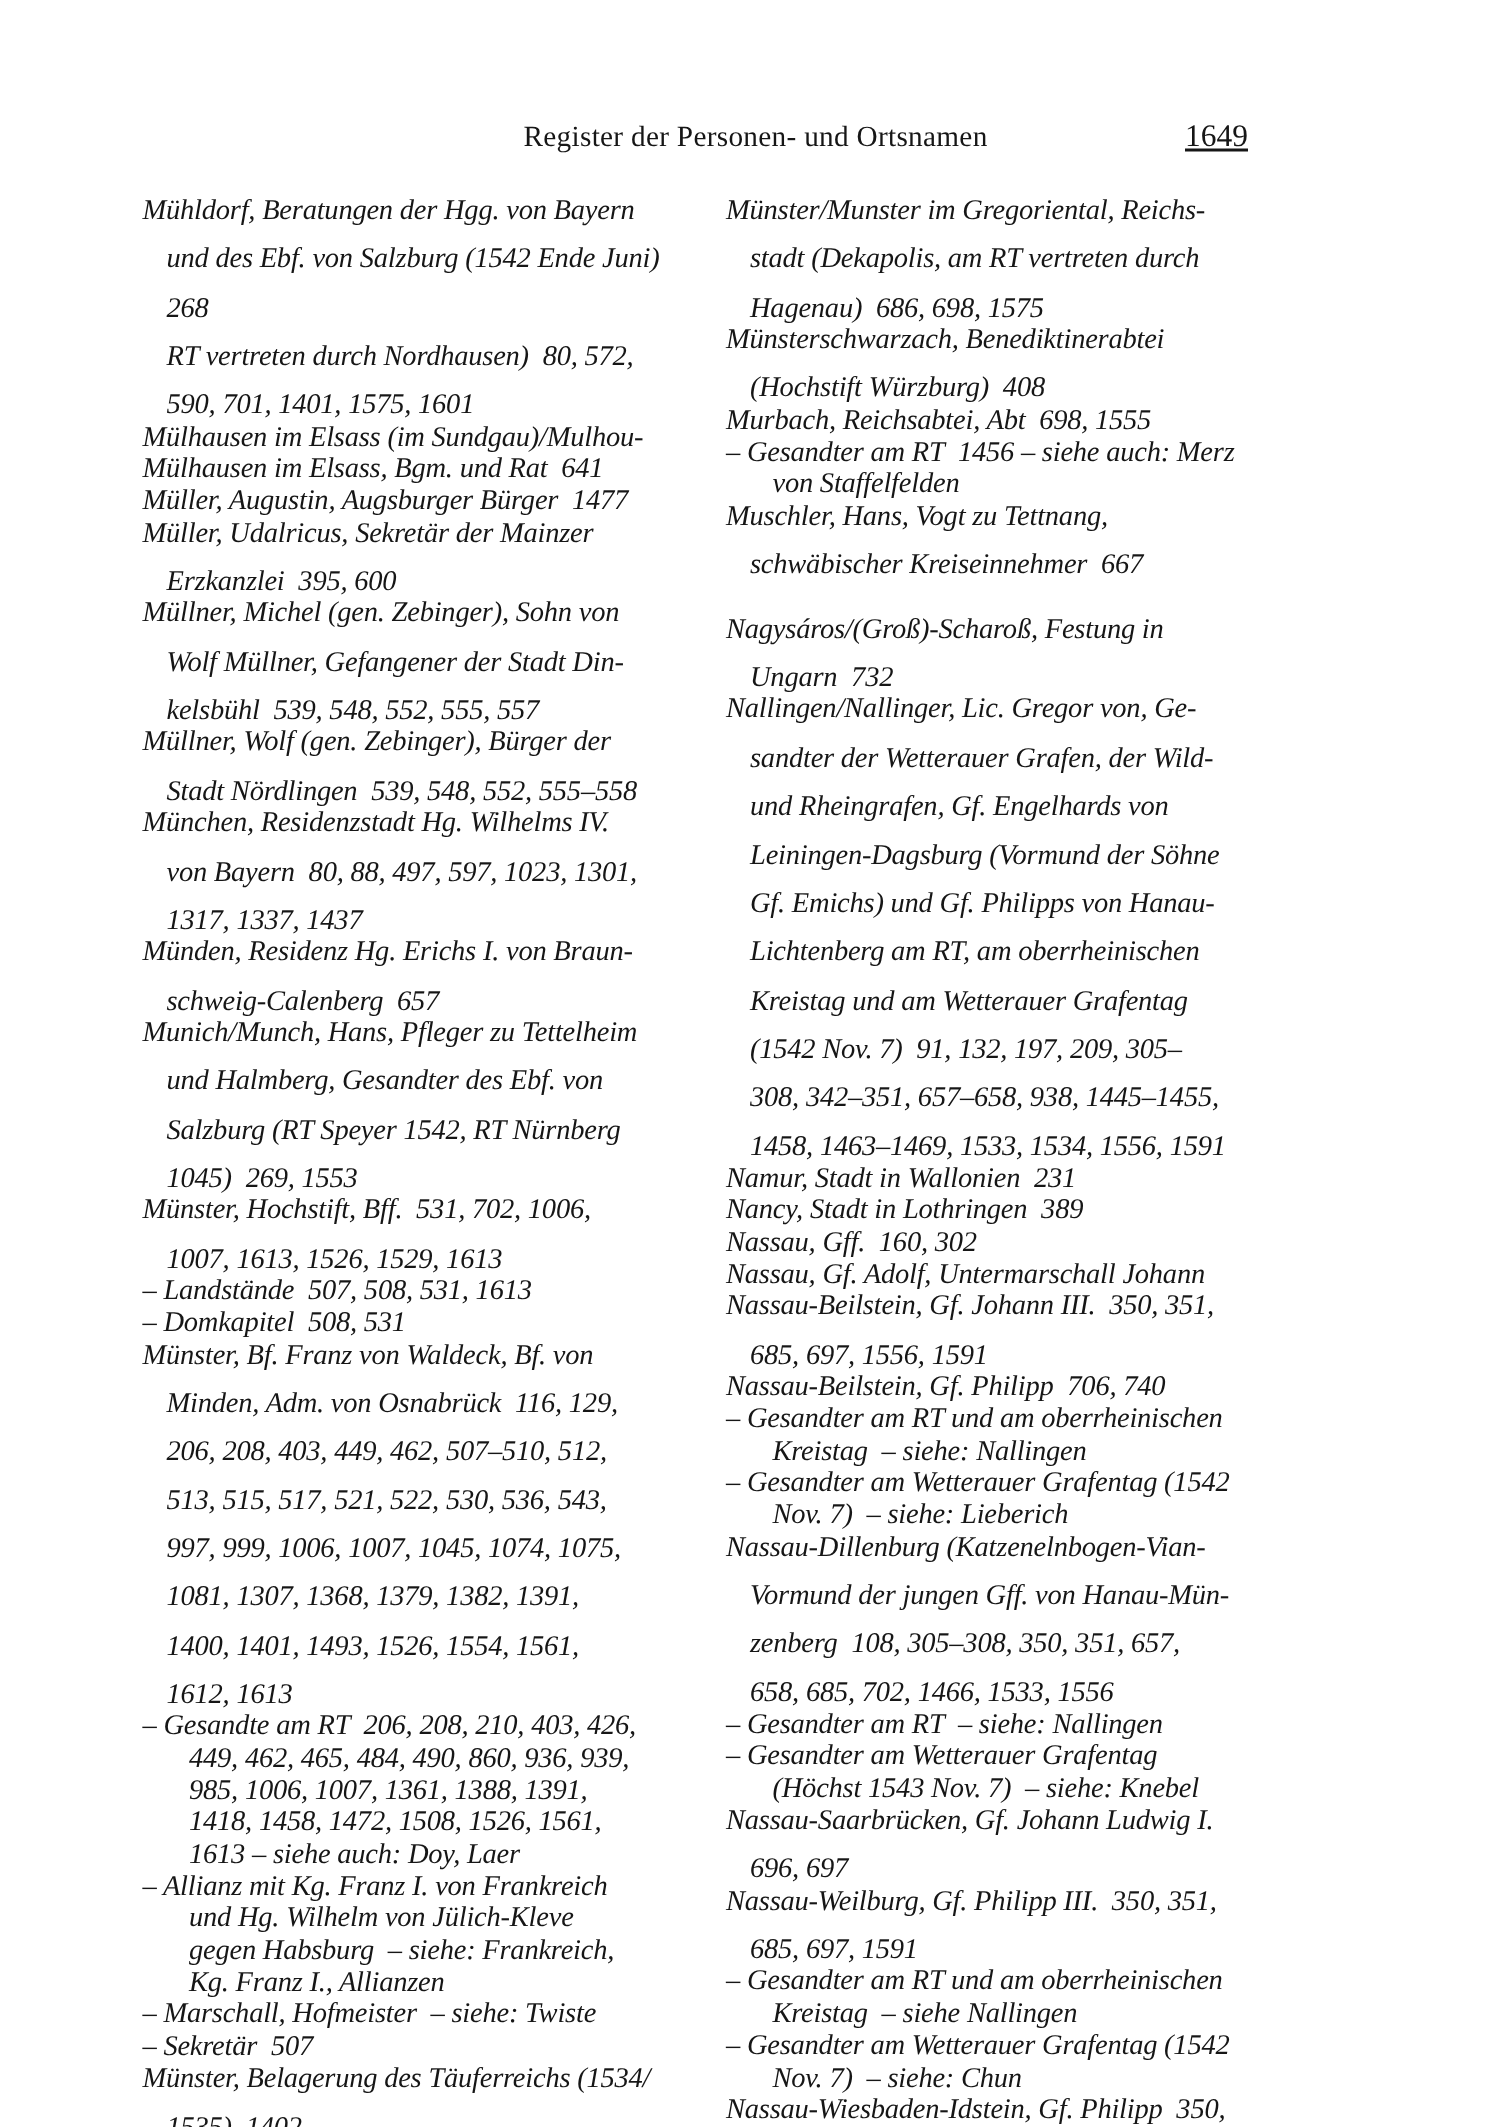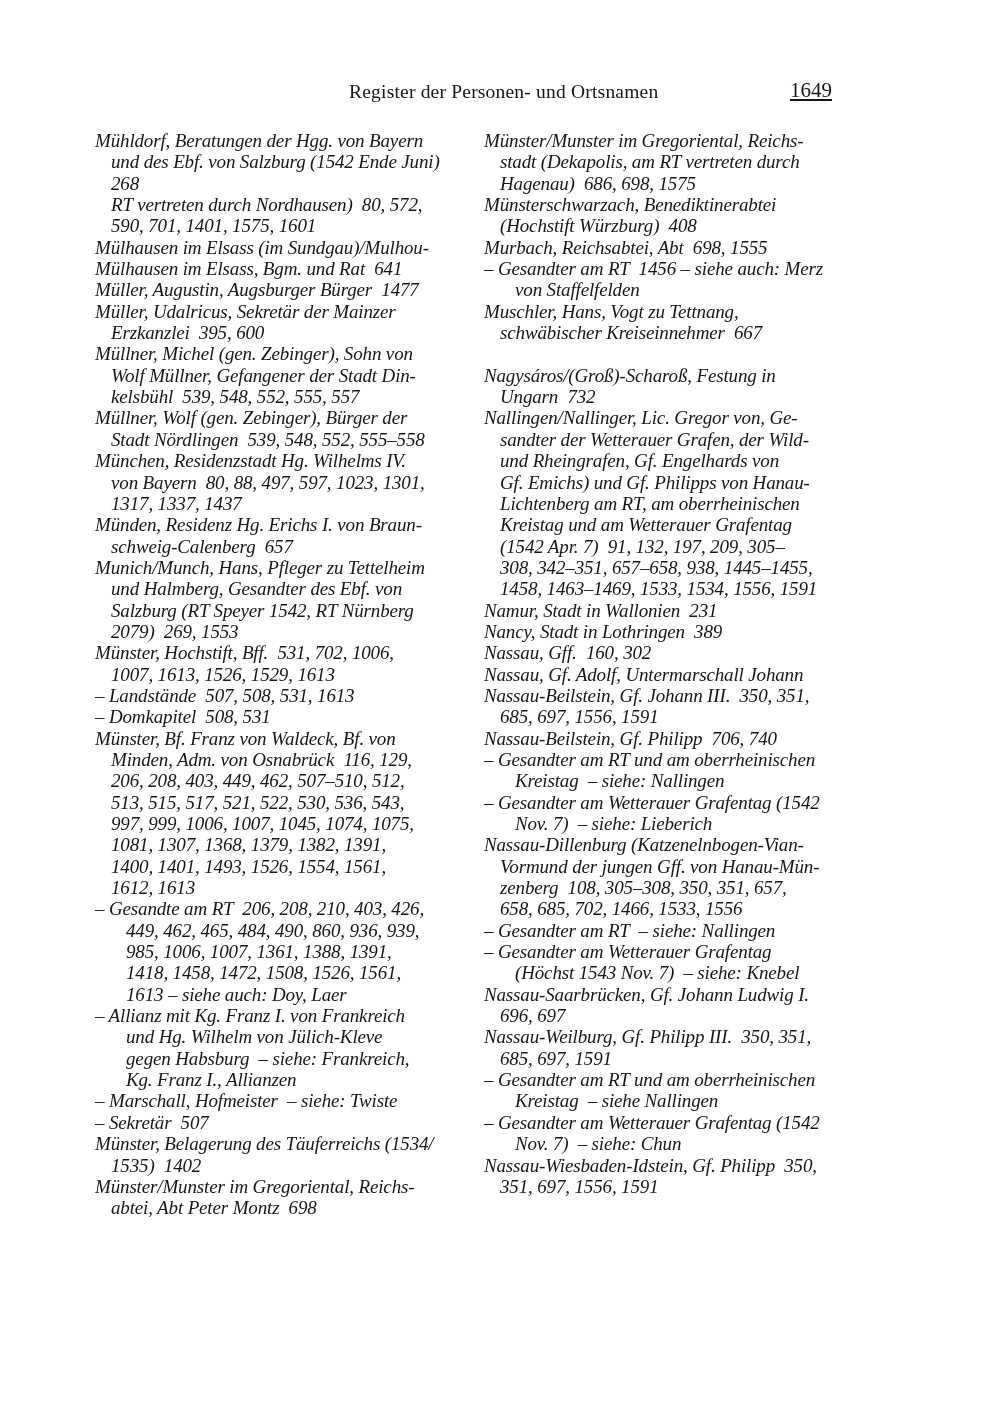--- a/index.html
+++ b/index.html
@@ -46,21 +46,21 @@
   }
   .col-left  { left: 95px;  width: 382px; }
   .col-right { left: 484px; width: 384px; }
   .line {
     white-space: pre;
     font-size: 19px;
     line-height: 21.35px;
     height: 21.35px;
     letter-spacing: -0.15px;
   }
-  .line.i1 { padding-left: 16px; }
+  .line.i1 { padding-left: 16px; margin-top: 11px; }
   .line.i2 { padding-left: 31px; }
   .line.gap { height: 21.35px; }
 </style>
 </head>
 <body>
 
 <div class="page">
   <div class="running-header">
     <span class="title">Register der Personen- und Ortsnamen</span>
     <span class="pagenum">1649</span>
@@ -82,21 +82,21 @@
       <div class="line i0">Müllner, Wolf (gen. Zebinger), Bürger der</div>
       <div class="line i1">Stadt Nördlingen  539, 548, 552, 555–558</div>
       <div class="line i0">München, Residenzstadt Hg. Wilhelms IV.</div>
       <div class="line i1">von Bayern  80, 88, 497, 597, 1023, 1301,</div>
       <div class="line i1">1317, 1337, 1437</div>
       <div class="line i0">Münden, Residenz Hg. Erichs I. von Braun-</div>
       <div class="line i1">schweig-Calenberg  657</div>
       <div class="line i0">Munich/Munch, Hans, Pfleger zu Tettelheim</div>
       <div class="line i1">und Halmberg, Gesandter des Ebf. von</div>
       <div class="line i1">Salzburg (RT Speyer 1542, RT Nürnberg</div>
-      <div class="line i1">2079)  269, 1553</div>
+      <div class="line i1">1045)  269, 1553</div>
       <div class="line i0">Münster, Hochstift, Bff.  531, 702, 1006,</div>
       <div class="line i1">1007, 1613, 1526, 1529, 1613</div>
       <div class="line i0">– Landstände  507, 508, 531, 1613</div>
       <div class="line i0">– Domkapitel  508, 531</div>
       <div class="line i0">Münster, Bf. Franz von Waldeck, Bf. von</div>
       <div class="line i1">Minden, Adm. von Osnabrück  116, 129,</div>
       <div class="line i1">206, 208, 403, 449, 462, 507–510, 512,</div>
       <div class="line i1">513, 515, 517, 521, 522, 530, 536, 543,</div>
       <div class="line i1">997, 999, 1006, 1007, 1045, 1074, 1075,</div>
       <div class="line i1">1081, 1307, 1368, 1379, 1382, 1391,</div>
@@ -128,24 +128,25 @@
       <div class="line i0">– Gesandter am RT  1456 – siehe auch: Merz</div>
       <div class="line i2">von Staffelfelden</div>
       <div class="line i0">Muschler, Hans, Vogt zu Tettnang,</div>
       <div class="line i1">schwäbischer Kreiseinnehmer  667</div>
       <div class="line gap"></div>
       <div class="line i0">Nagysáros/(Groß)-Scharoß, Festung in</div>
       <div class="line i1">Ungarn  732</div>
       <div class="line i0">Nallingen/Nallinger, Lic. Gregor von, Ge-</div>
       <div class="line i1">sandter der Wetterauer Grafen, der Wild-</div>
       <div class="line i1">und Rheingrafen, Gf. Engelhards von</div>
+      <div class="line i1">Leiningen-Dagsburg (Vormund der Söhne</div>
       <div class="line i1">Gf. Emichs) und Gf. Philipps von Hanau-</div>
       <div class="line i1">Lichtenberg am RT, am oberrheinischen</div>
       <div class="line i1">Kreistag und am Wetterauer Grafentag</div>
-      <div class="line i1">(1542 Apr. 7)  91, 132, 197, 209, 305–</div>
+      <div class="line i1">(1542 Nov. 7)  91, 132, 197, 209, 305–</div>
       <div class="line i1">308, 342–351, 657–658, 938, 1445–1455,</div>
       <div class="line i1">1458, 1463–1469, 1533, 1534, 1556, 1591</div>
       <div class="line i0">Namur, Stadt in Wallonien  231</div>
       <div class="line i0">Nancy, Stadt in Lothringen  389</div>
       <div class="line i0">Nassau, Gff.  160, 302</div>
       <div class="line i0">Nassau, Gf. Adolf, Untermarschall Johann</div>
       <div class="line i0">Nassau-Beilstein, Gf. Johann III.  350, 351,</div>
       <div class="line i1">685, 697, 1556, 1591</div>
       <div class="line i0">Nassau-Beilstein, Gf. Philipp  706, 740</div>
       <div class="line i0">– Gesandter am RT und am oberrheinischen</div>

